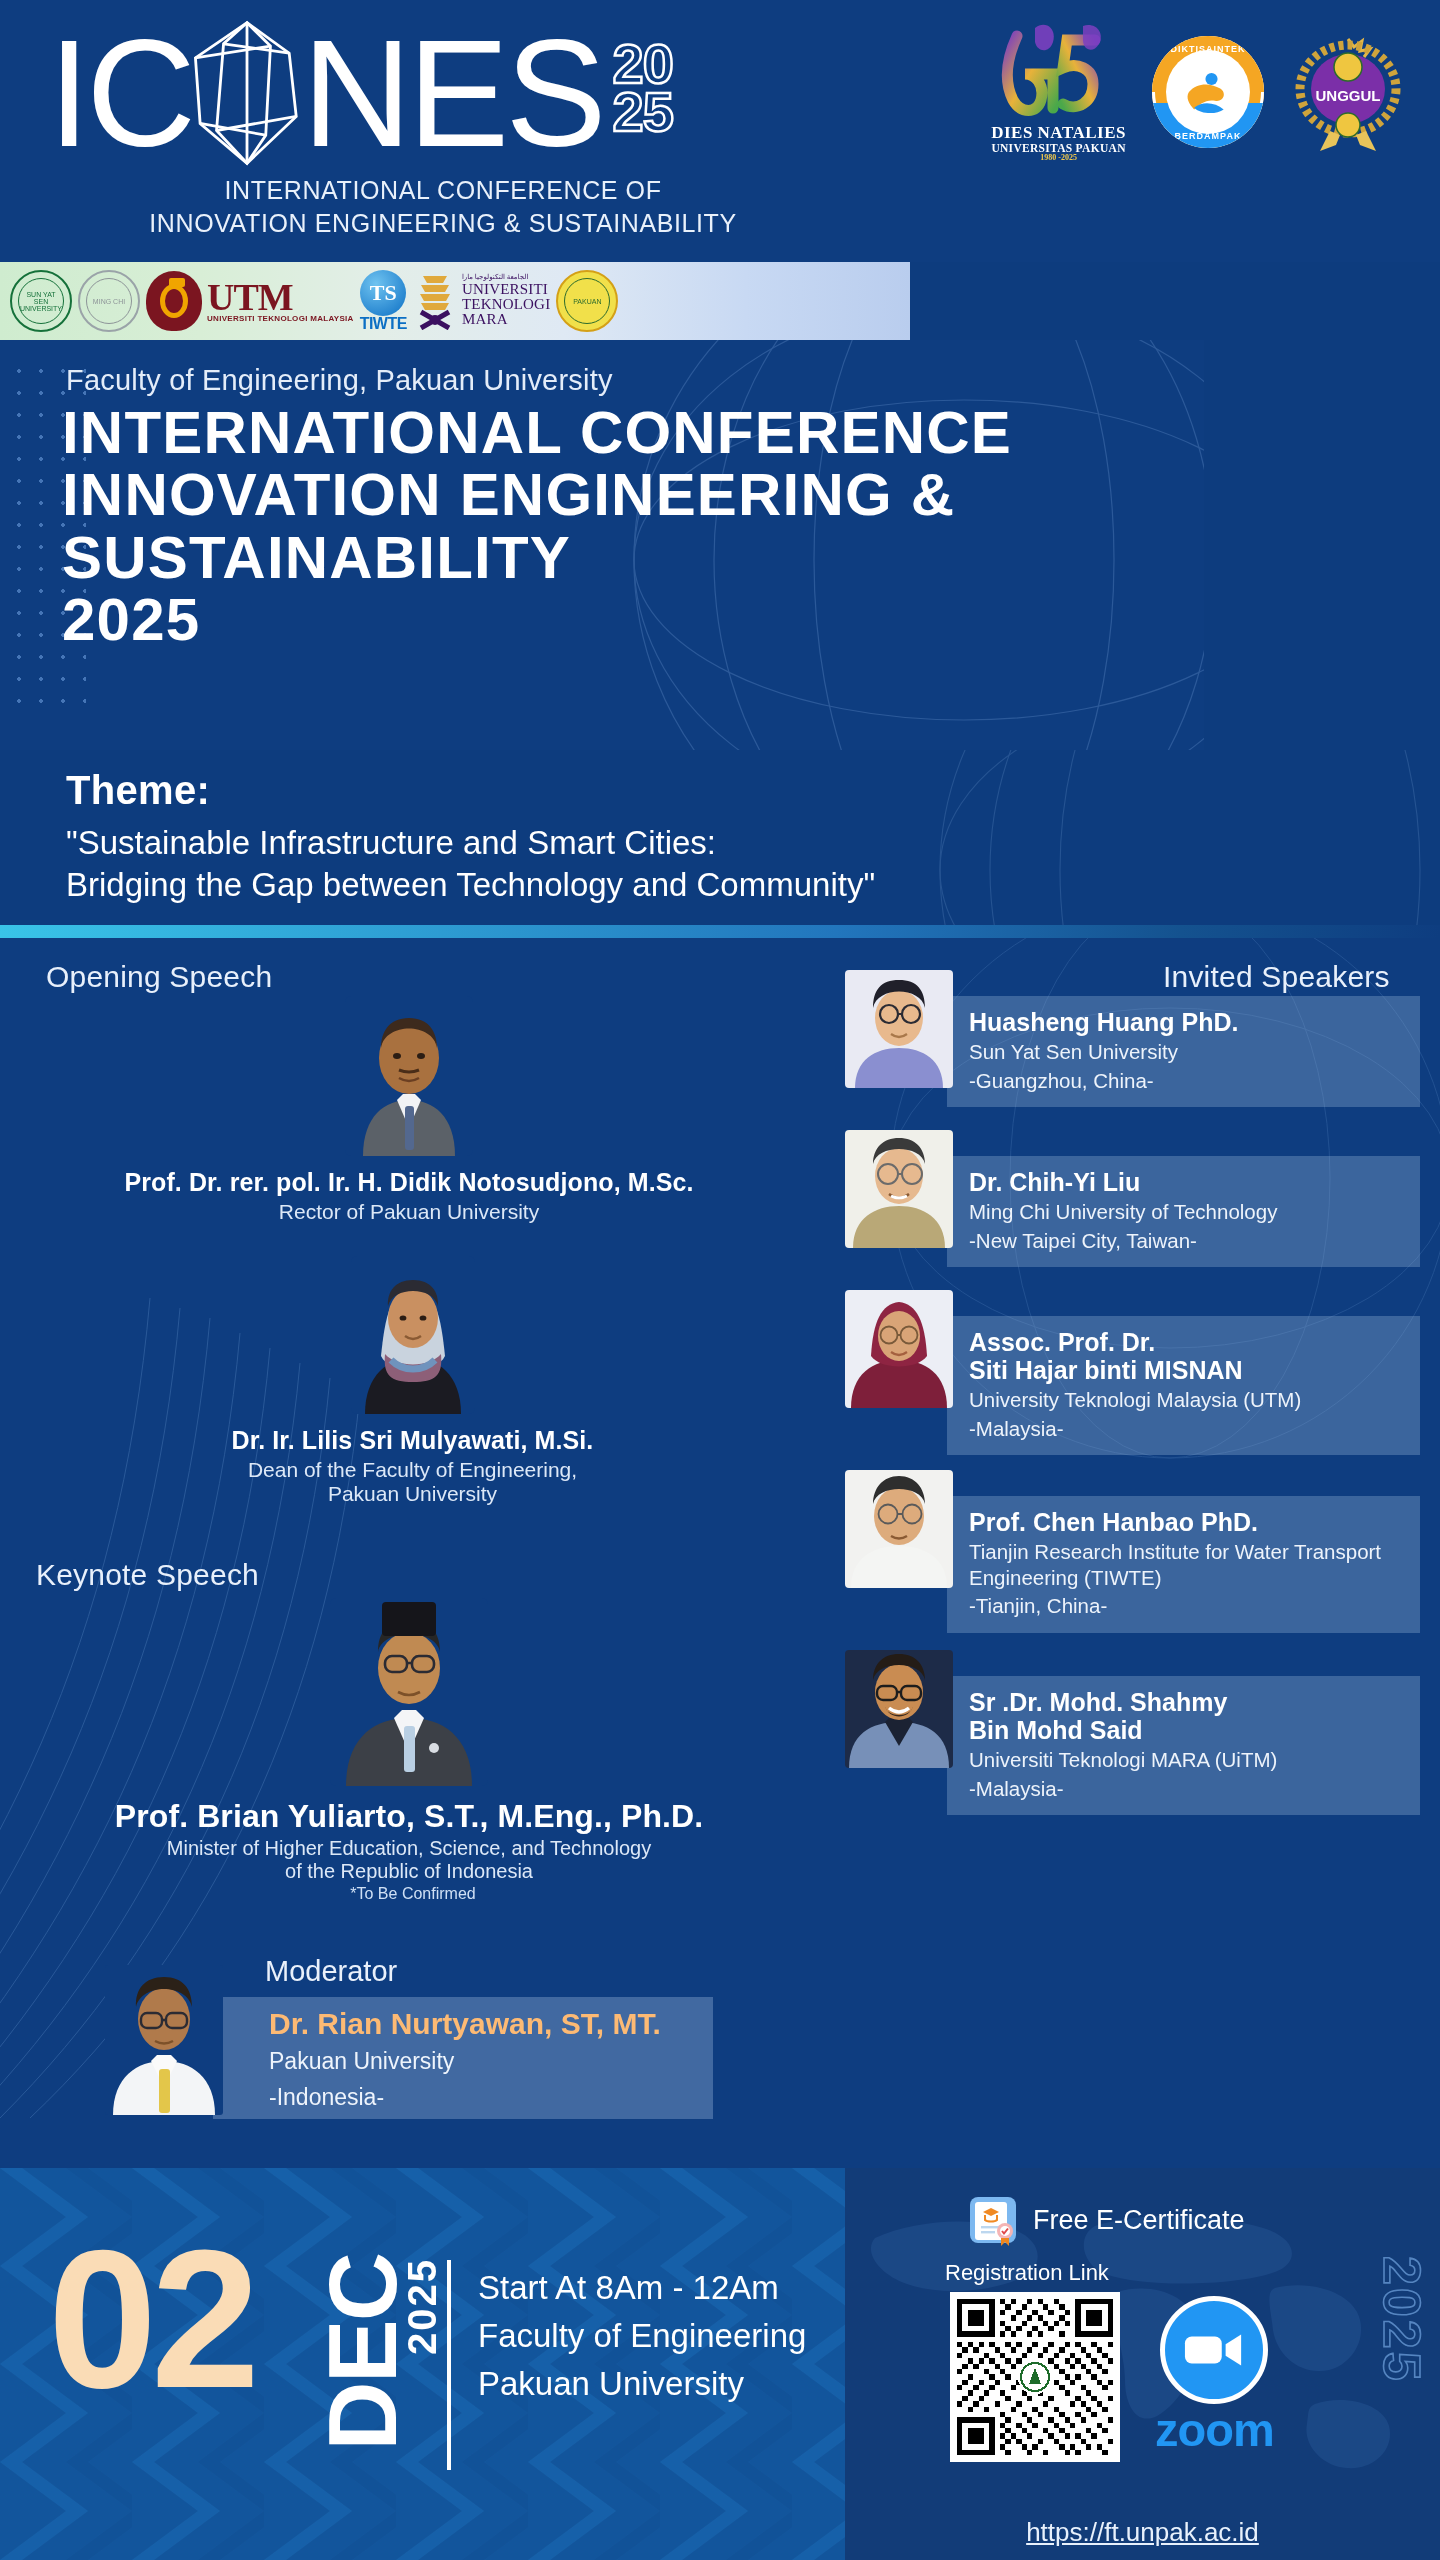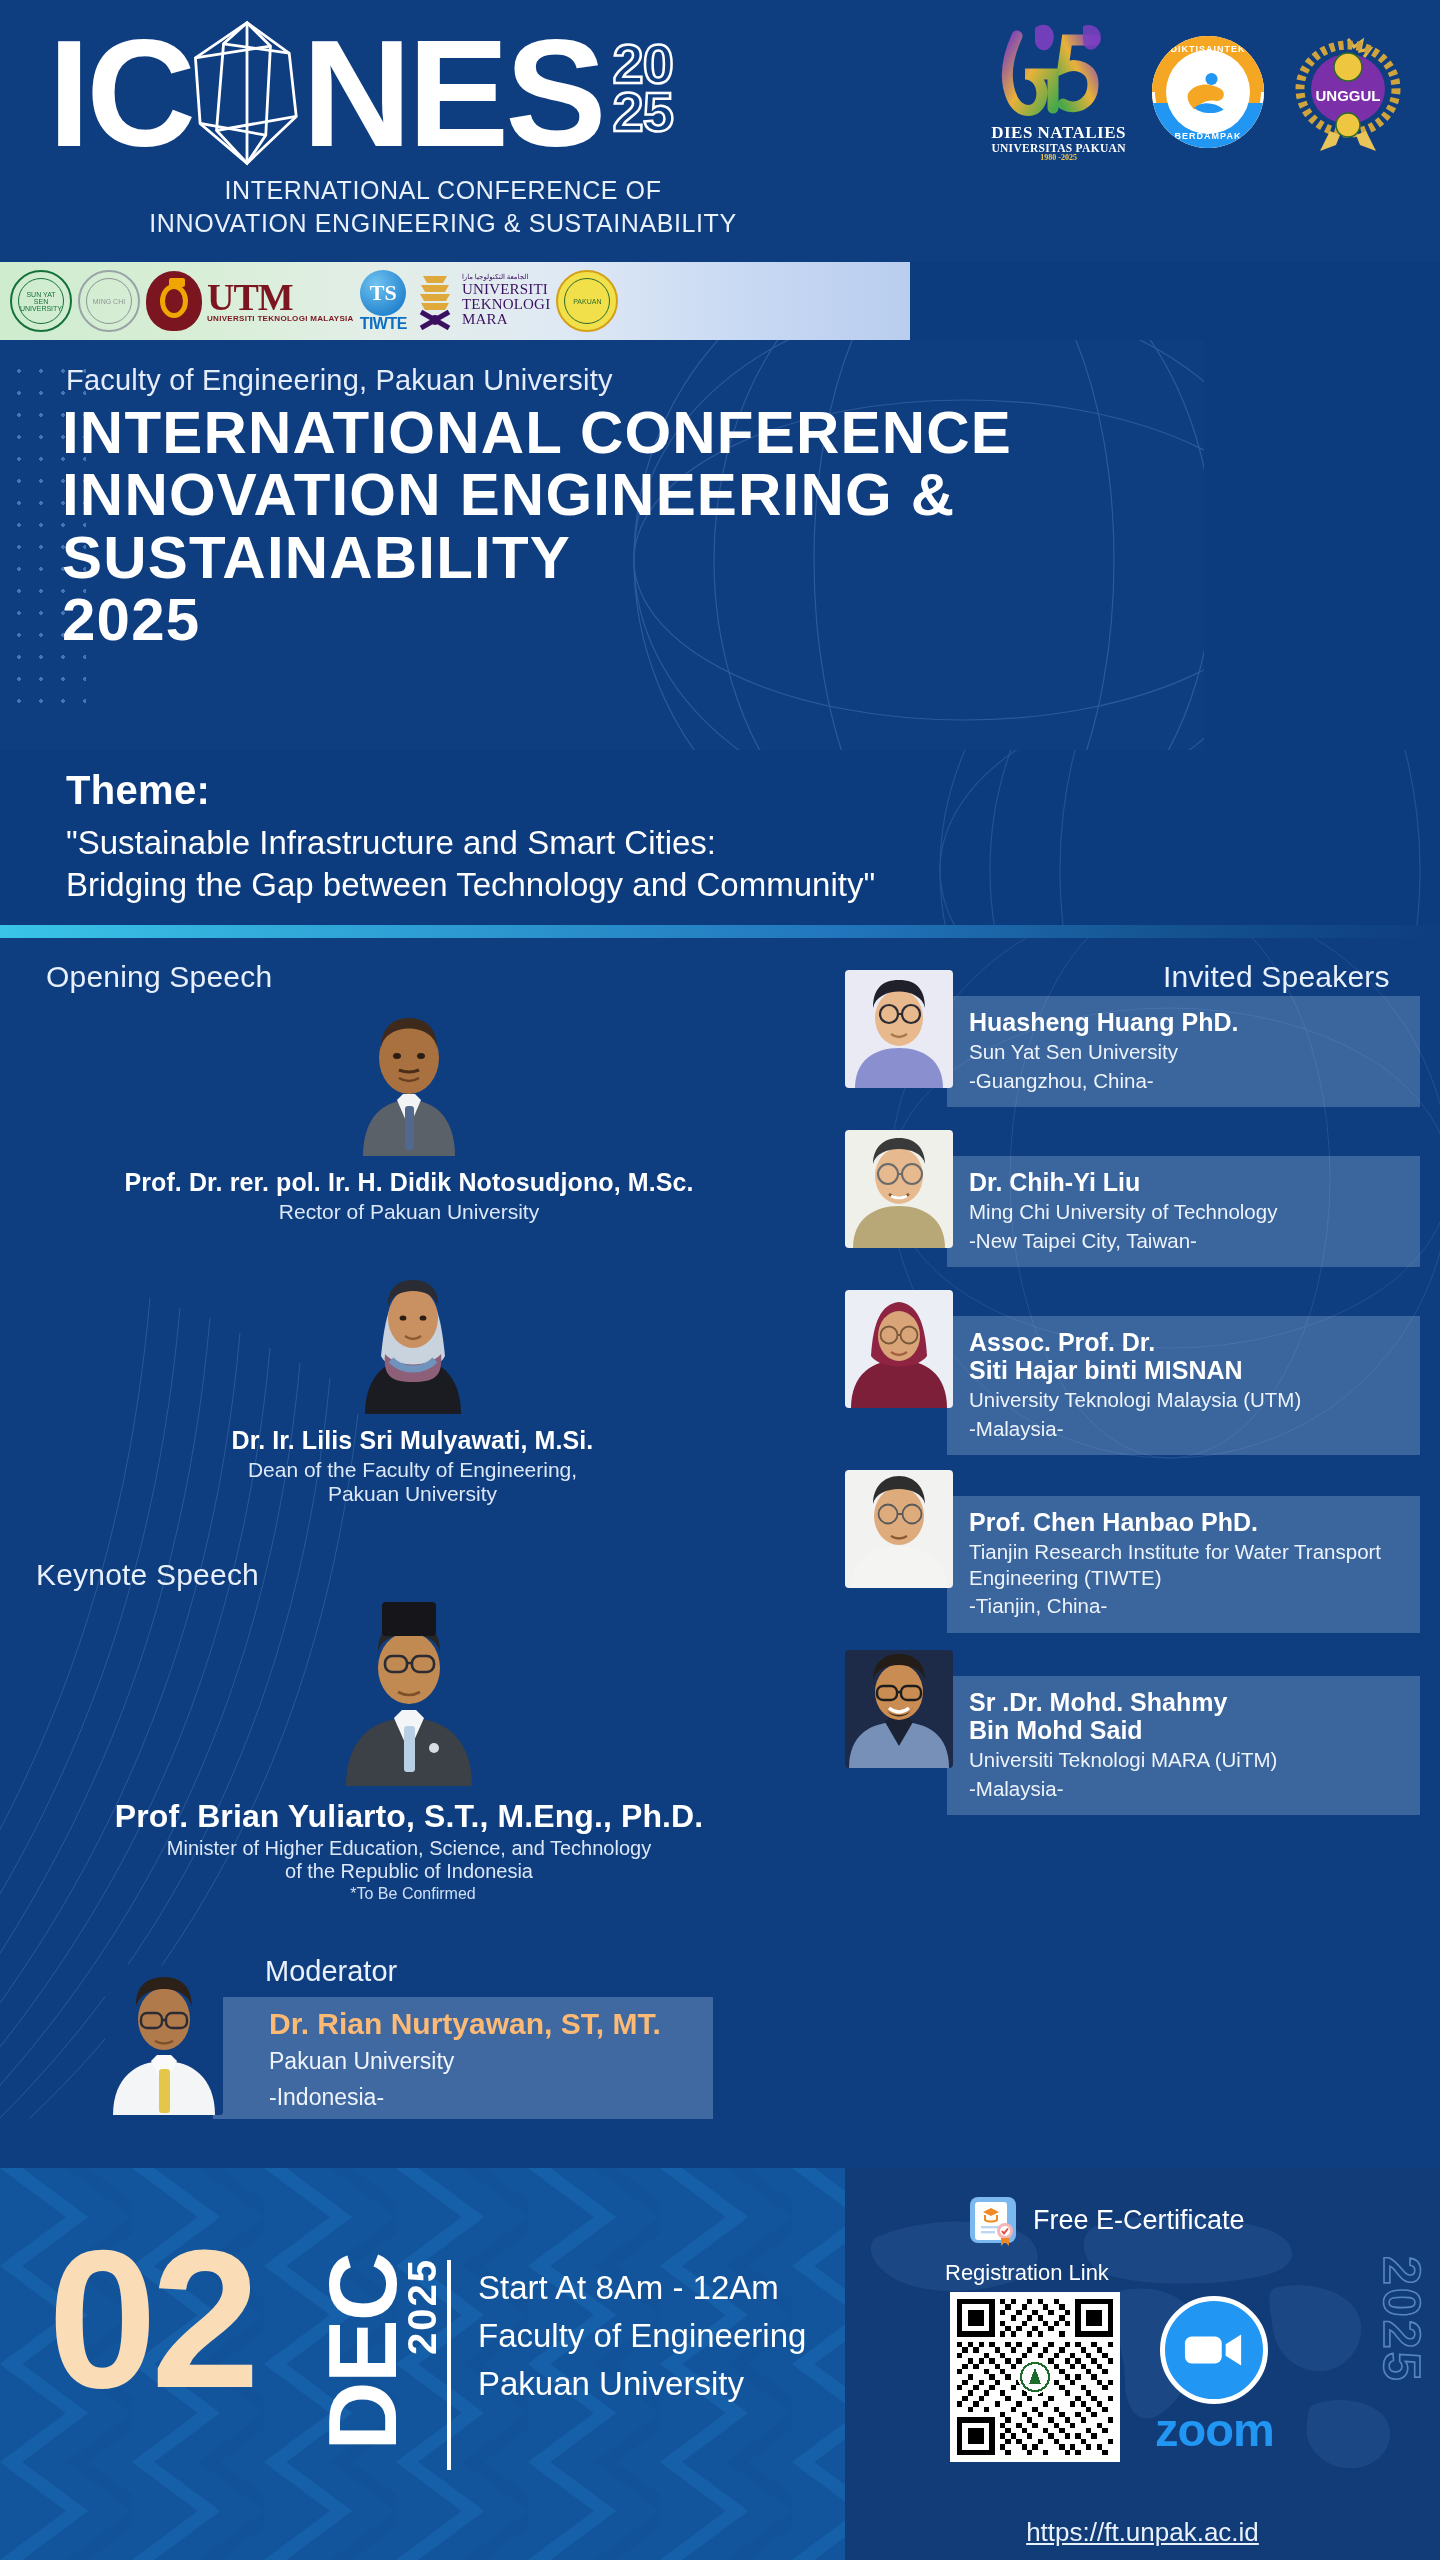--- a/index.html
+++ b/index.html
@@ -13,21 +13,21 @@
 
   
   .header {
     position:absolute; left:0; top:0; width:1440px; height:262px;
     background:#0e3d80;
   }
   .logo-block { position:absolute; left:48px; top:18px; width:840px; }
   .logo-row { display:flex; align-items:flex-start; }
   .icones-word {
     font-family:"Liberation Sans", sans-serif;
-    font-weight:bold; font-size:152px; line-height:0.95;
+    font-weight:normal; font-size:152px; line-height:0.95;
     color:#ffffff; letter-spacing:-4px;
     display:flex; align-items:center;
   }
   .gem {
     position:relative; width:118px; height:150px;
     margin:0 -4px;
   }
   .gem svg { width:100%; height:100%; display:block; }
   .yr-stack {
     margin-left:10px; margin-top:22px;

